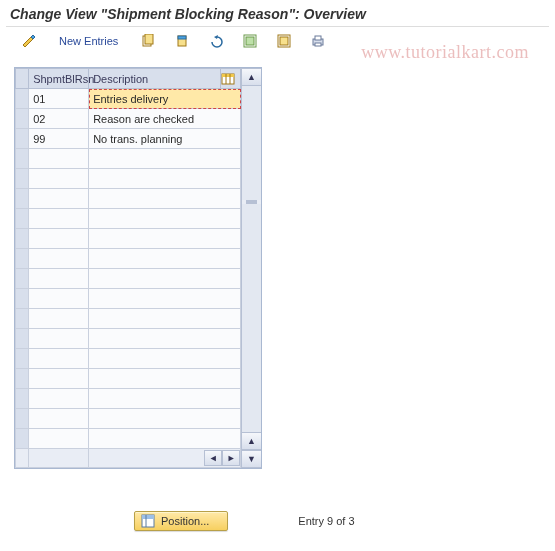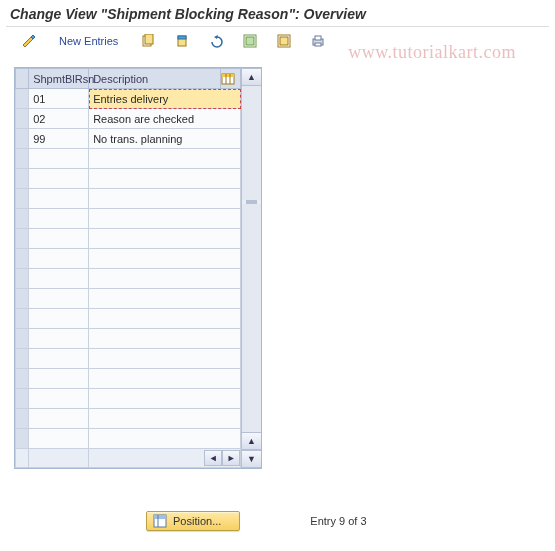--- a/index.html
+++ b/index.html
@@ -39,21 +39,21 @@
       border-radius: 2px;
       background: transparent;
       cursor: pointer;
       padding: 0 2px;
       margin-left: 10px;
     }
     .tbtn.text { padding: 0 6px; color: #2a4a9a; font-size: 11px; }
     .watermark {
       position: absolute;
       top: 42px;
-      right: 39px;
+      right: 26px;
       font-size: 18px;
       font-family: Georgia, serif;
       color: #e8b3b3;
       opacity: 0.85;
       letter-spacing: 0.5px;
     }
     .content {
       padding: 10px 10px 0 14px;
     }
     .grid-wrap {
@@ -141,21 +141,21 @@
     .hscroll-inner .hbtn {
       width: 18px; height: 16px;
       display:flex;align-items:center;justify-content:center;
       background: linear-gradient(#f5f7fb,#d8dfec);
       border: 1px solid #b6c0d4;
       font-size: 9px; color:#335;cursor:pointer;
     }
     .footer {
       position: absolute;
       bottom: 20px;
-      left: 16px; right:0;
+      left: 4px; right:0;
       padding: 0 18px 0 130px;
       display: flex;
       align-items: center;
       gap: 70px;
     }
     .pos-btn {
       display: inline-flex;
       align-items: center;
       gap: 6px;
       background: linear-gradient(#ffe9a8,#f7d060);

